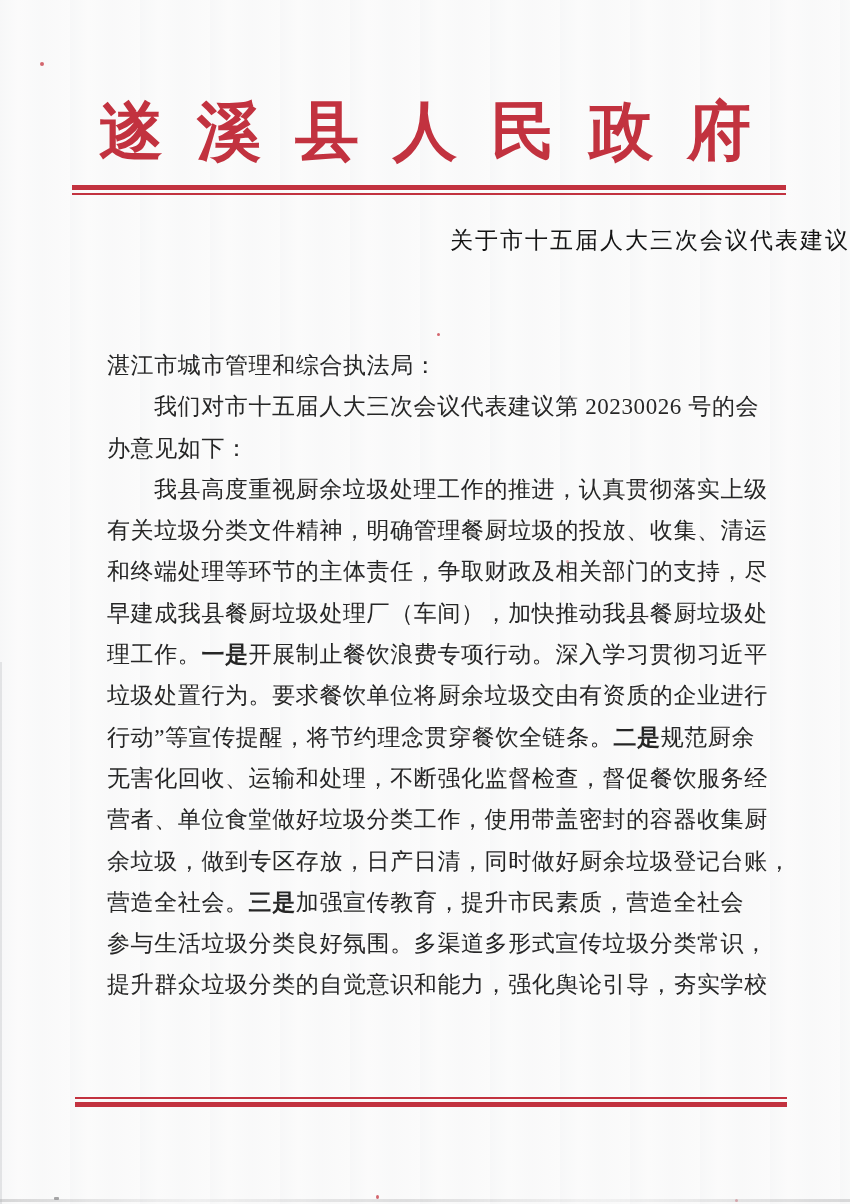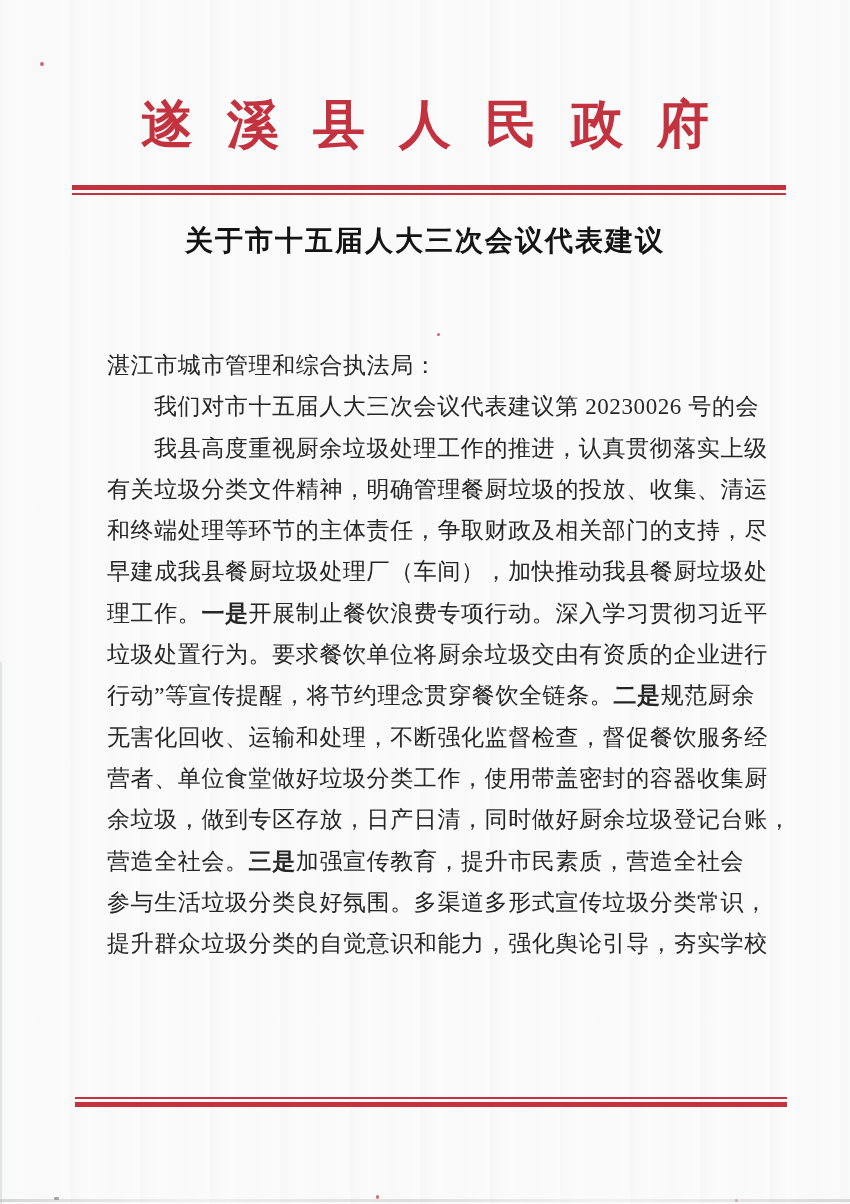--- a/index.html
+++ b/index.html
@@ -31,21 +31,21 @@
     );
     pointer-events: none;
   }
 
   .agency {
     position: absolute;
     top: 94px;
     left: 0;
     width: 100%;
     text-align: center;
-    font-size: 52px;
+    font-size: 64px;
     font-weight: bold;
     color: var(--red, #c2323f);
     letter-spacing: 34px;
     padding-left: 34px;
     box-sizing: border-box;
     white-space: nowrap;
     line-height: 1.2;
   }
 
   .rule { position: absolute; left: 72px; width: 714px; }
@@ -54,24 +54,24 @@
   .rule .thick { height: 5px; background: var(--red, #c2323f); }
   .rule .thin  { height: 2px; background: var(--red, #c2323f); }
   .rule-top .thick { margin-bottom: 3px; }
   .rule-bottom .thin { margin-bottom: 3px; }
 
   .doc-title {
     position: absolute;
     top: 219px;
     left: 0;
     width: 100%;
-    text-align: center;
-    font-size: 28px;
+    text-align: right;
+    font-size: 23px;
     line-height: 43px;
-    font-weight: bold;
+    font-weight: normal;
     color: #141414;
     letter-spacing: 2px;
   }
 
   .body {
     position: absolute;
     top: 345px;
     left: 107px;
     width: 650px;
     font-size: 23px;
@@ -133,20 +133,21 @@
     <div class="thin"></div>
   </div>
 
   <div class="doc-title">
     <div>关于市十五届人大三次会议代表建议</div>
   </div>
 
   <div class="body">
       <div class="bline"><span>湛江市城市管理和综合执法局：</span></div>
       <div class="bline indent"><span>我们对市十五届人大三次会议代表建议第 20230026 号的会</span></div>
+      <div class="bline"><span>办意见如下：</span></div>
       <div class="bline indent"><span>我县高度重视厨余垃圾处理工作的推进，认真贯彻落实上级</span></div>
       <div class="bline"><span>有关垃圾分类文件精神，明确管理餐厨垃圾的投放、收集、清运</span></div>
       <div class="bline"><span>和终端处理等环节的主体责任，争取财政及相关部门的支持，尽</span></div>
       <div class="bline"><span>早建成我县餐厨垃圾处理厂（车间），加快推动我县餐厨垃圾处</span></div>
       <div class="bline"><span>理工作。</span><span class="b">一是</span><span>开展制止餐饮浪费专项行动。深入学习贯彻习近平</span></div>
       <div class="bline"><span>垃圾处置行为。要求餐饮单位将厨余垃圾交由有资质的企业进行</span></div>
       <div class="bline"><span>行动”等宣传提醒，将节约理念贯穿餐饮全链条。</span><span class="b">二是</span><span>规范厨余</span></div>
       <div class="bline"><span>无害化回收、运输和处理，不断强化监督检查，督促餐饮服务经</span></div>
       <div class="bline"><span>营者、单位食堂做好垃圾分类工作，使用带盖密封的容器收集厨</span></div>
       <div class="bline"><span>余垃圾，做到专区存放，日产日清，同时做好厨余垃圾登记台账，</span></div>

